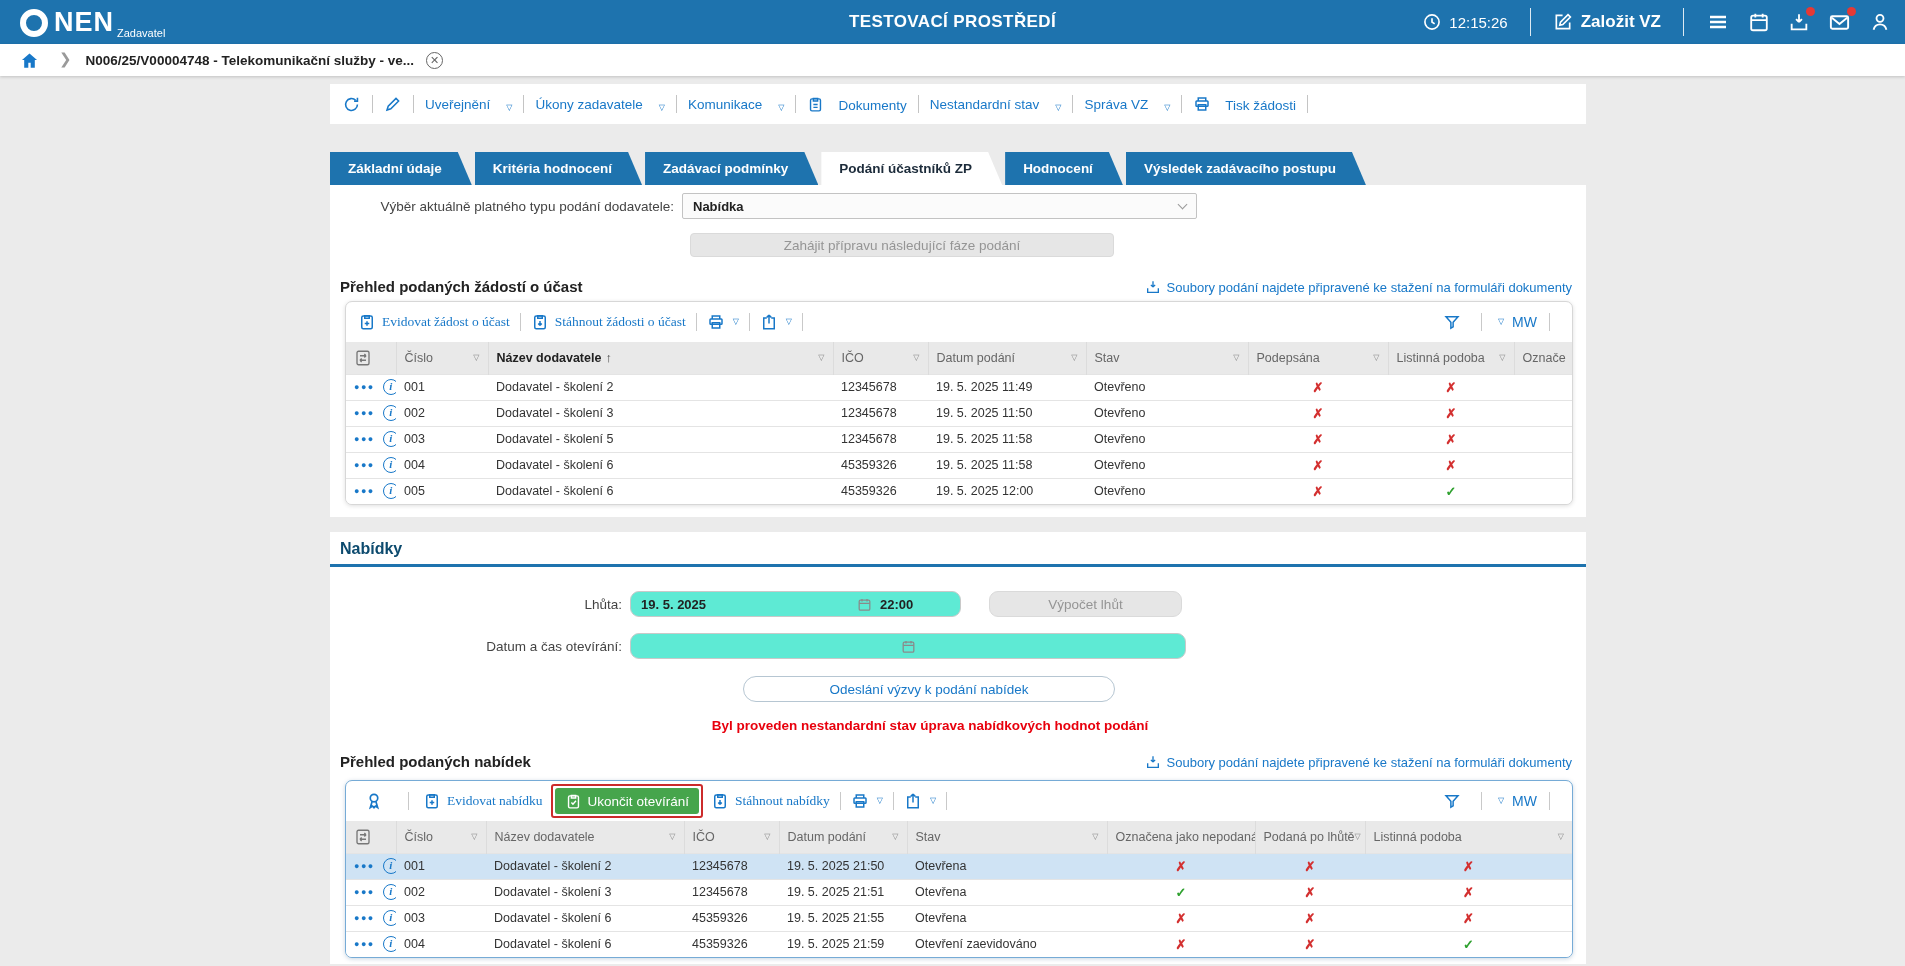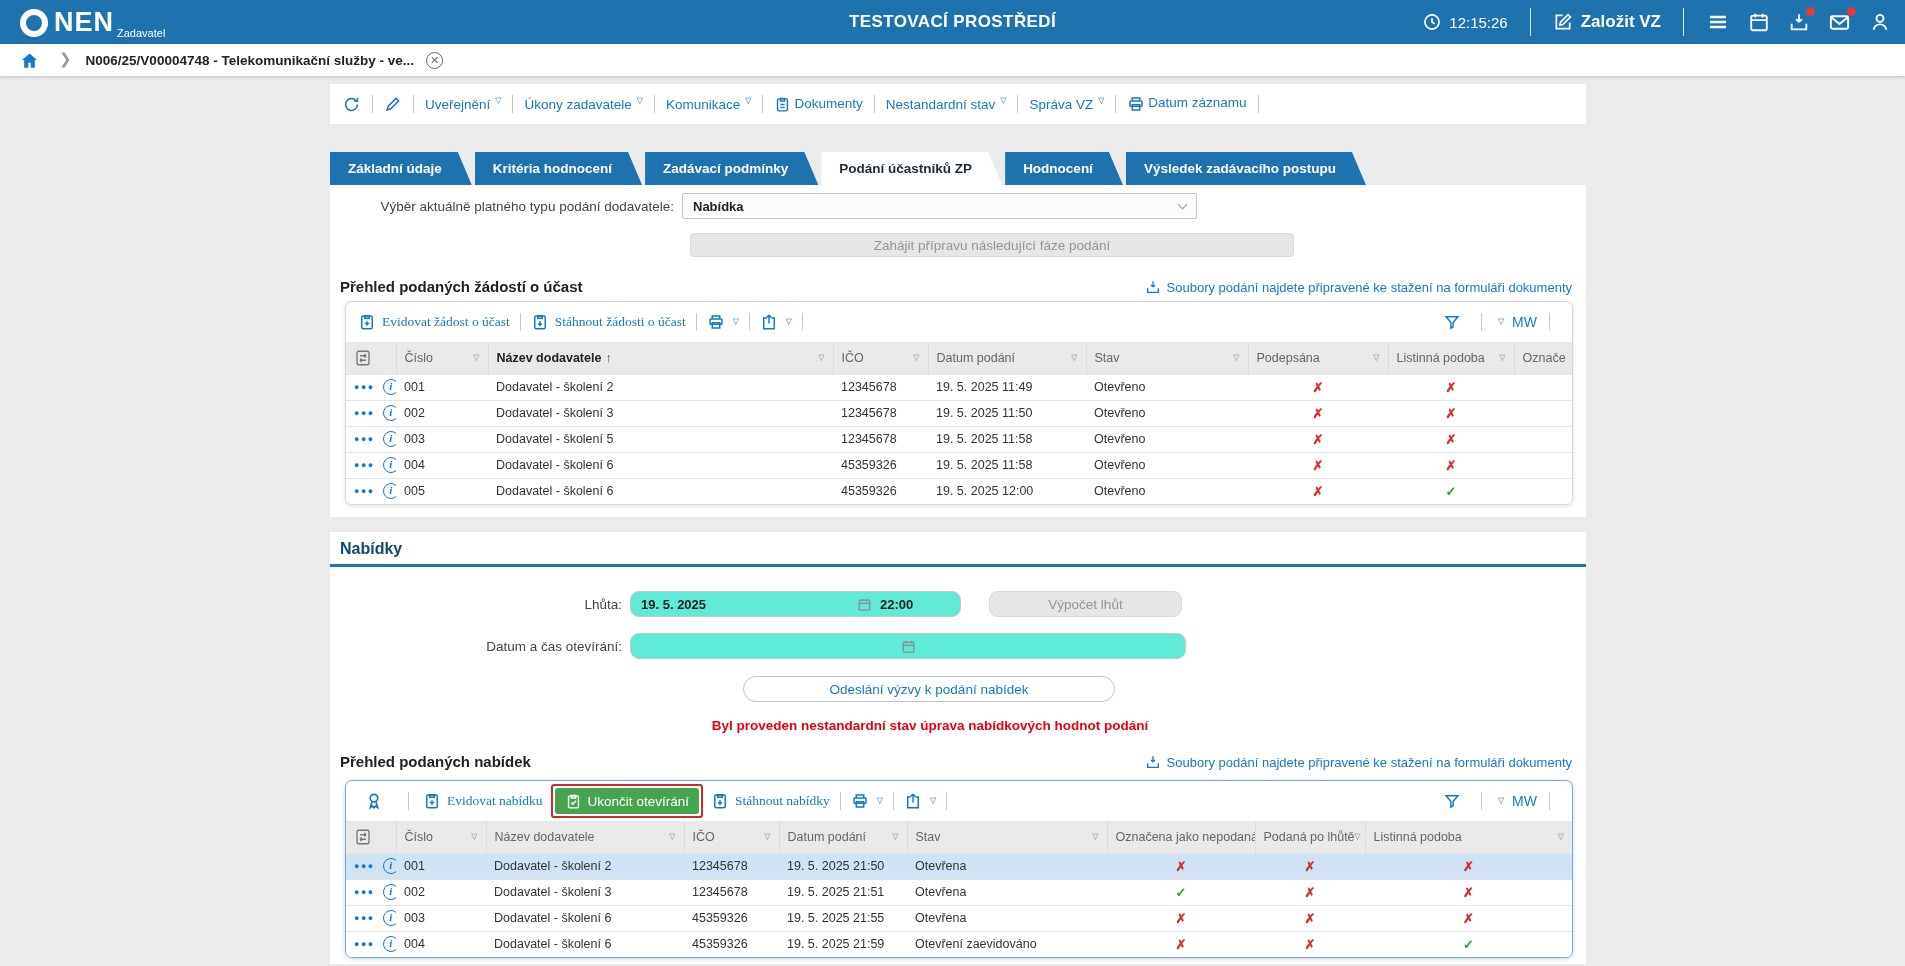--- a/index.html
+++ b/index.html
@@ -56,21 +56,21 @@
   }
 
   
   .content { width:1256px; margin-left:330px; }
 
   
   .cmdbar {
     margin-top:8px; height:40px; background:#fff;
     display:flex; align-items:center; padding:0 12px; color:#1878c8;
   }
-  .cmd-item { display:flex; align-items:flex-start; gap:3px; cursor:pointer; white-space:nowrap; font-size:13.5px;}
+  .cmd-item { display:flex; align-items:flex-end; gap:14px; cursor:pointer; white-space:nowrap; font-size:13.5px;}
   .cmd-sep { width:1px; height:18px; background:#c4c4c4; margin:0 11px; }
   .caret { font-size:8px; line-height:8px; color:#1878c8; margin-left:2px; }
 
   
   .tabs { margin-top:28px; display:flex; height:33px; }
   .tab {
     background:#1e73ae; color:#fff; font-weight:bold; font-size:13.5px;
     padding:0 30px 0 18px; display:flex; align-items:center; cursor:pointer;
     clip-path:polygon(0 0, calc(100% - 14px) 0, 100% 100%, 0 100%);
     margin-right:3px; white-space:nowrap;
@@ -90,21 +90,21 @@
     display:flex; align-items:center; padding:0 10px; cursor:pointer;
   }
   .select-value { font-weight:bold; color:#222; flex:1; }
   .chev { width:7px; height:7px; border-right:1.6px solid #999; border-bottom:1.6px solid #999;
     transform:rotate(45deg); margin-top:-4px;}
 
   .btn-disabled {
     background:#e6e6e6; color:#959595; border:1px solid #dadada; border-radius:4px;
     font-family:inherit; font-size:13.5px; cursor:default;
   }
-  .phase-btn { margin:14px 0 0 360px; width:604px; height:24px; }
+  .phase-btn { margin:14px 0 0 360px; width:424px; height:24px; }
 
   .sect-head { display:flex; align-items:flex-end; margin-top:18px; padding:0 14px 0 10px; height:20px;}
   .sect-title { font-size:15px; font-weight:bold; color:#222; }
   .files-link { margin-left:auto; color:#1878c8; font-size:13px; display:flex; align-items:center; gap:6px; cursor:pointer;}
 
   
   .card {
     margin:6px 0 0 15px; width:1228px; background:#fff;
     border:1px solid #d7d7d7; border-radius:7px;
     box-shadow:0 1px 4px rgba(0,0,0,.13); overflow:hidden;
@@ -317,21 +317,21 @@
     </span>
     <span class="cmd-sep"></span>
     <span class="cmd-item">
       <span class="ic">
         <svg width="18" height="18" viewBox="0 0 24 24" fill="none" stroke="#1878c8" stroke-width="2">
             <path d="M7 8V4h10v4"></path>
             <rect x="4" y="8" width="16" height="7" rx="1"></rect>
             <rect x="7" y="13" width="10" height="7"></rect>
           </svg>
       </span>
-      <span>Datum záznamu</span>
+      <span>Tisk žádosti</span>
     </span>
     <span class="cmd-sep"></span>
   </div>
 
   <div class="tabs">
     <div class="tab">Základní údaje</div>
     <div class="tab">Kritéria hodnocení</div>
     <div class="tab">Zadávací podmínky</div>
     <div class="tab active">Podání účastníků ZP</div>
     <div class="tab">Hodnocení</div>

